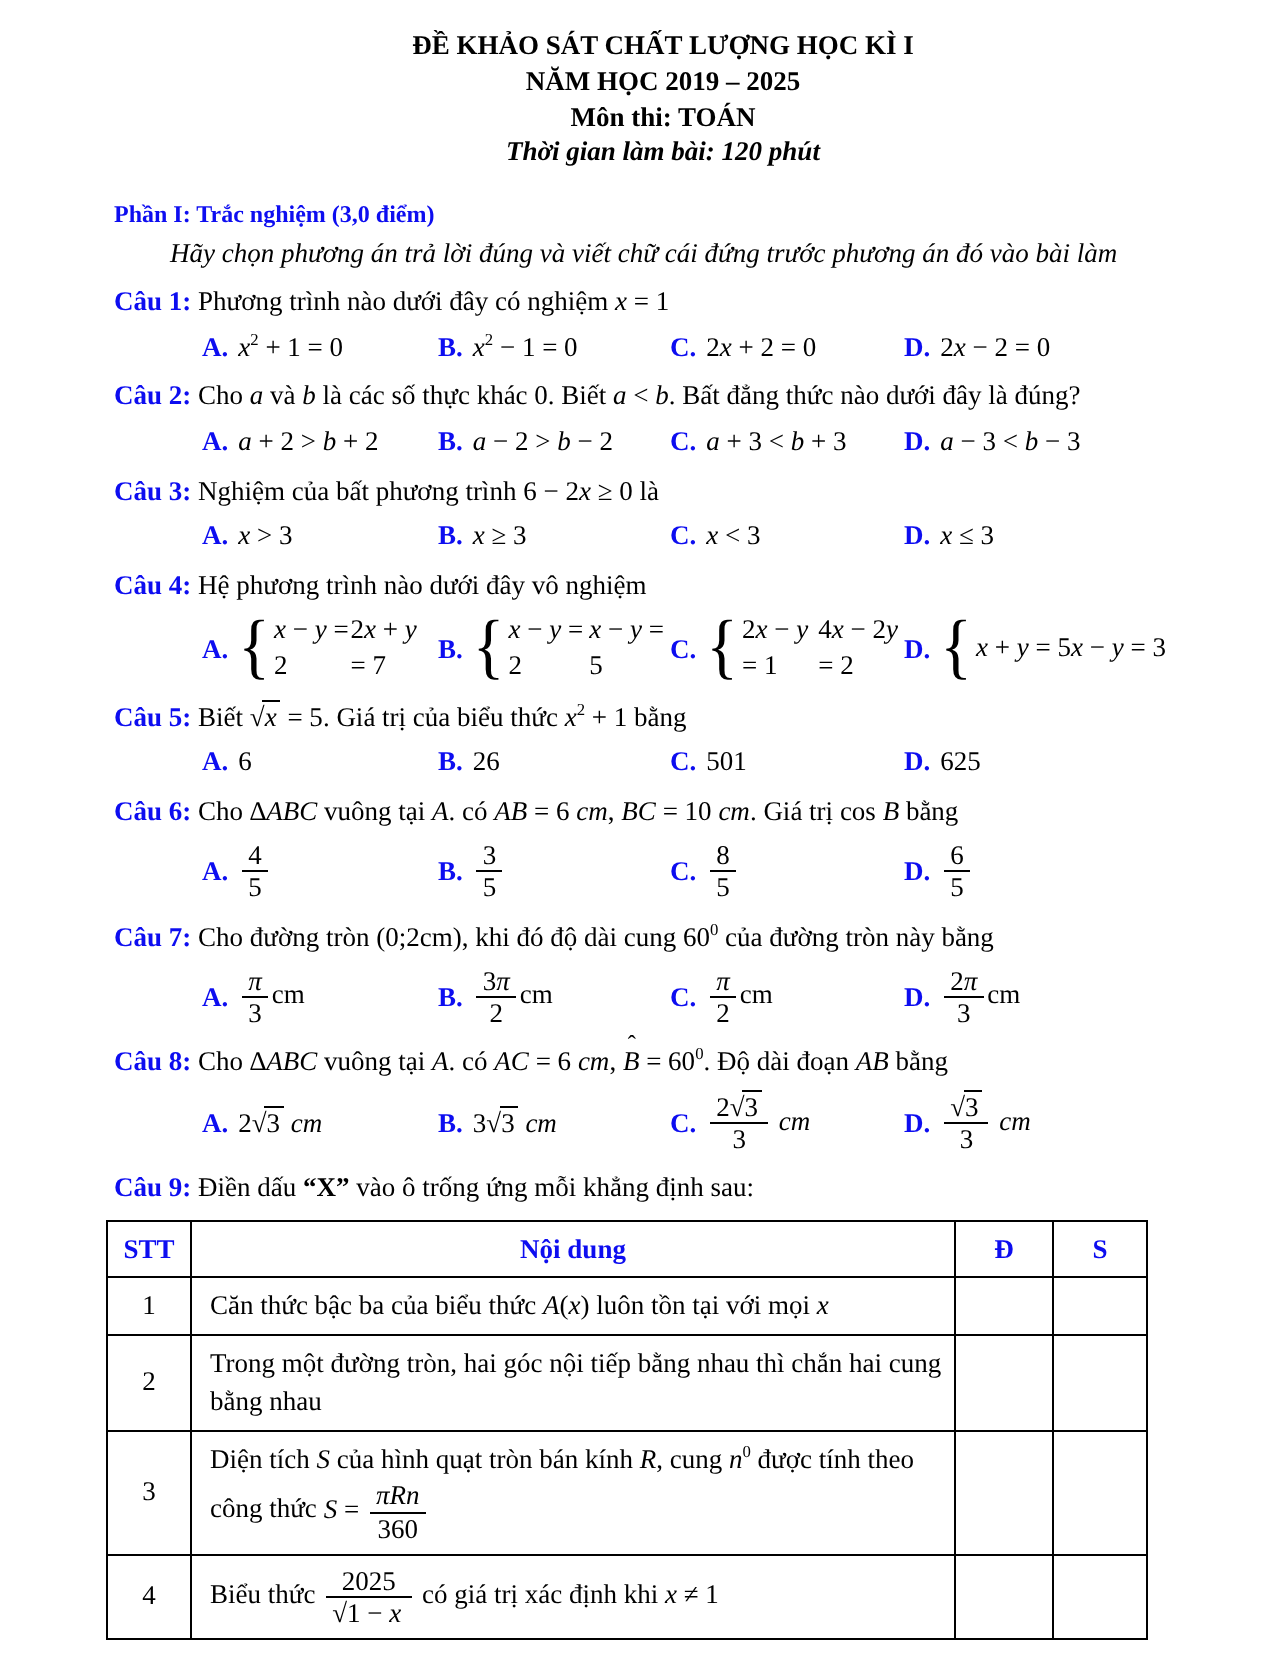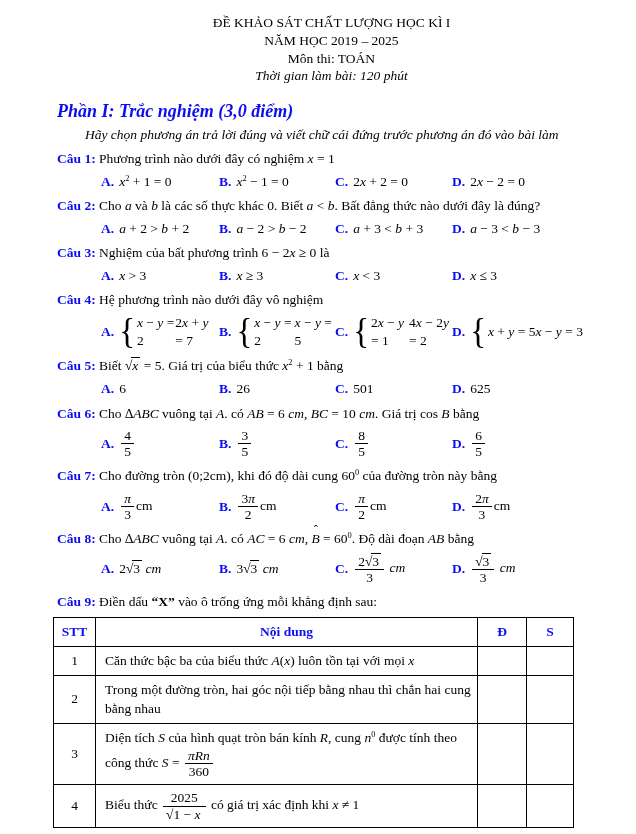--- a/index.html
+++ b/index.html
@@ -10,25 +10,25 @@
   }
   .page{padding:14px 18px 0 57px;position:relative;box-sizing:border-box;}
 
   
   .hdr{display:flex;margin-left:-12px;}
   .h-left{width:252px;text-align:center;}
   .h-left .l1{font-weight:bold;}
   .h-left .l2{font-weight:bold;display:inline-block;border-bottom:1.3px solid #000;padding:0 2px 1px 2px;}
   .h-box{display:inline-block;border:1.6px solid #000;padding:3px 11px;margin-top:8px;font-weight:bold;}
   .h-right{flex:1;text-align:center;}
-  .h-right div{font-weight:normal;line-height:1.32;}
+  .h-right div{font-weight:bold;line-height:1.32;}
   .h-right .l4{font-style:italic;}
 
   
-  .part-title{color:var(--blue);font-weight:bold;font-size:18px;margin-top:15px;font-style:italic;}
+  .part-title{color:var(--blue);font-weight:bold;font-size:12px;margin-top:15px;}
   .instruction{font-style:italic;margin-top:2px;text-indent:28px;}
 
   
   .q{margin-top:7px;}
   .qlab{color:var(--blue);font-weight:bold;}
   .opts{display:grid;grid-template-columns:118px 116px 117px 1fr;margin:5px 0 2px 44px;align-items:center;}
   .opt{display:flex;align-items:center;}
   .ok{color:var(--blue);font-weight:bold;margin-right:5px;flex:none;}
 
   

